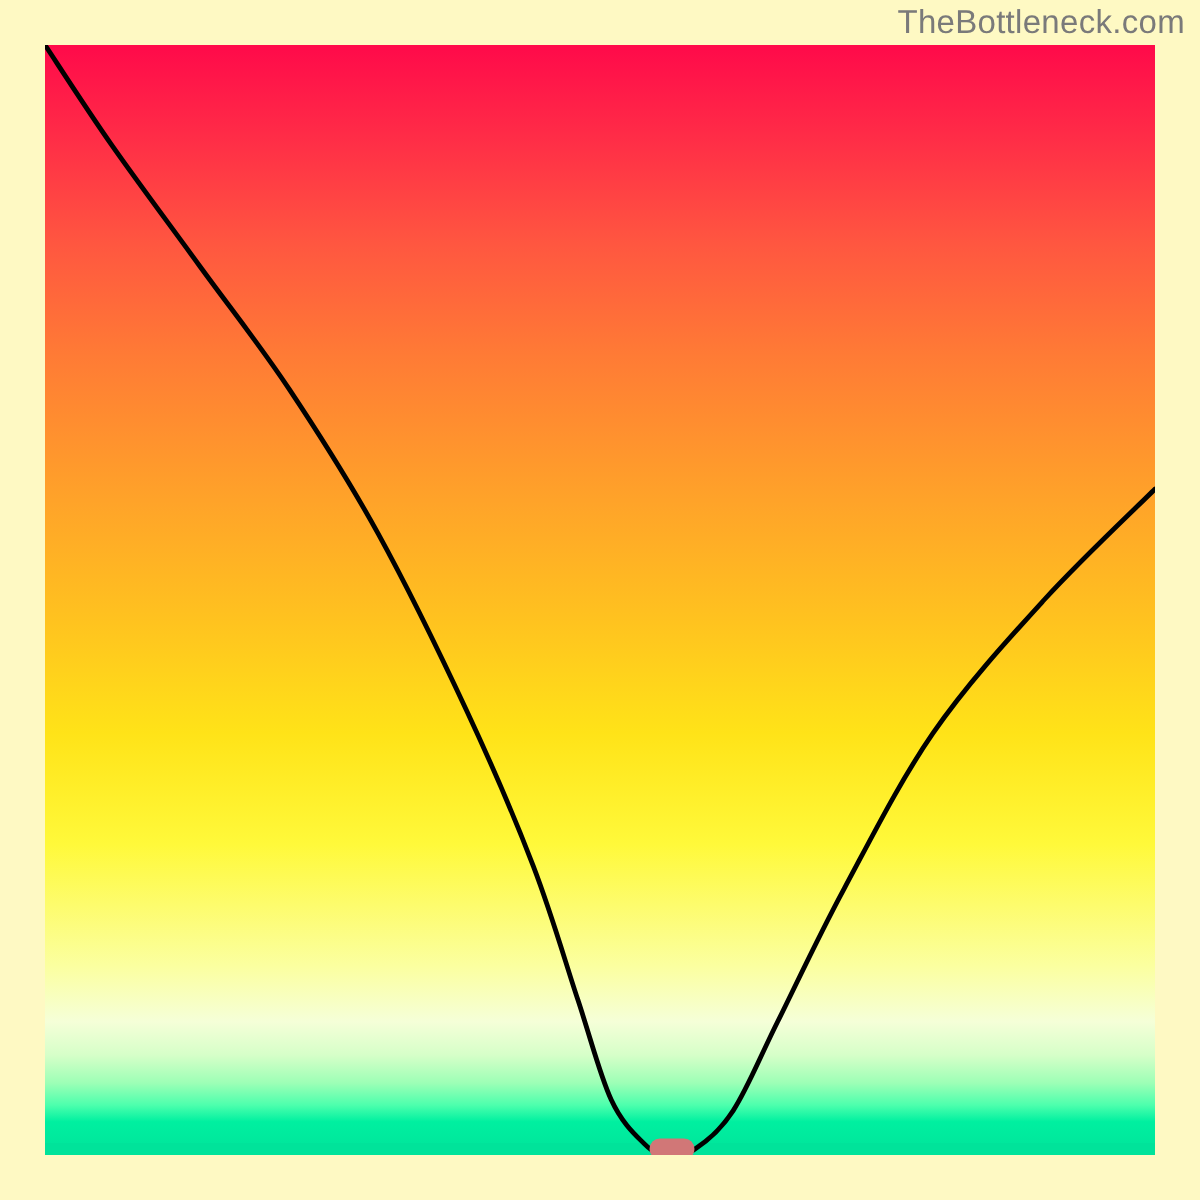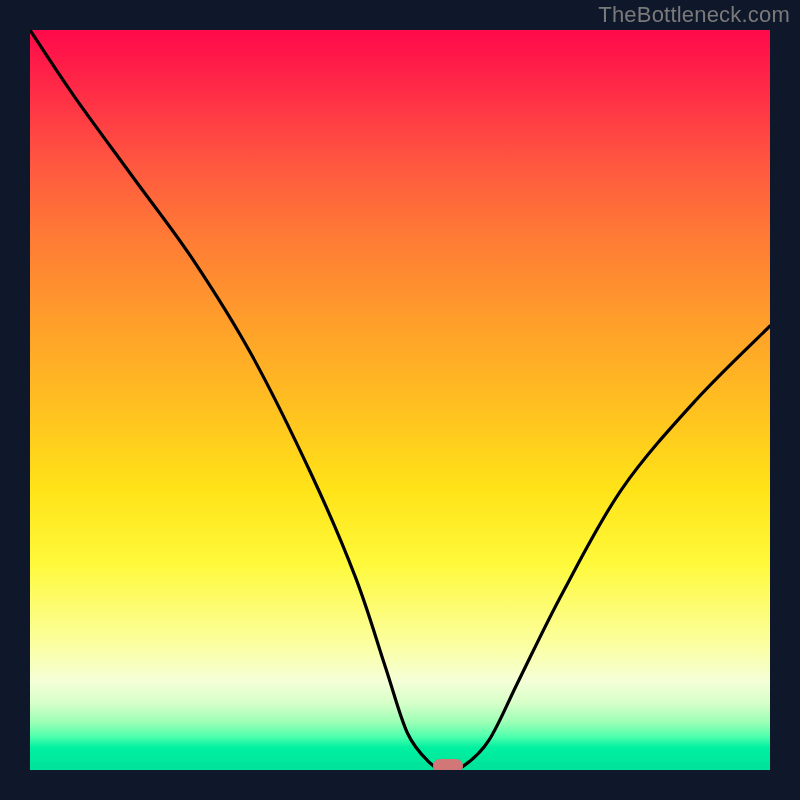--- a/index.html
+++ b/index.html
@@ -8,21 +8,21 @@
     width: 800px;
     height: 800px;
     background: #000;
     overflow: hidden;
     font-family: Arial, Helvetica, sans-serif;
   }
   .frame {
     position: relative;
     width: 800px;
     height: 800px;
-    background: #0f172a;
+    background: #fef9c3;
   }
   .watermark {
     position: absolute;
     top: 2px;
     right: 10px;
     color: #7a7a7a;
     font-size: 22px;
     font-weight: 500;
     letter-spacing: 0.2px;
     z-index: 5;

